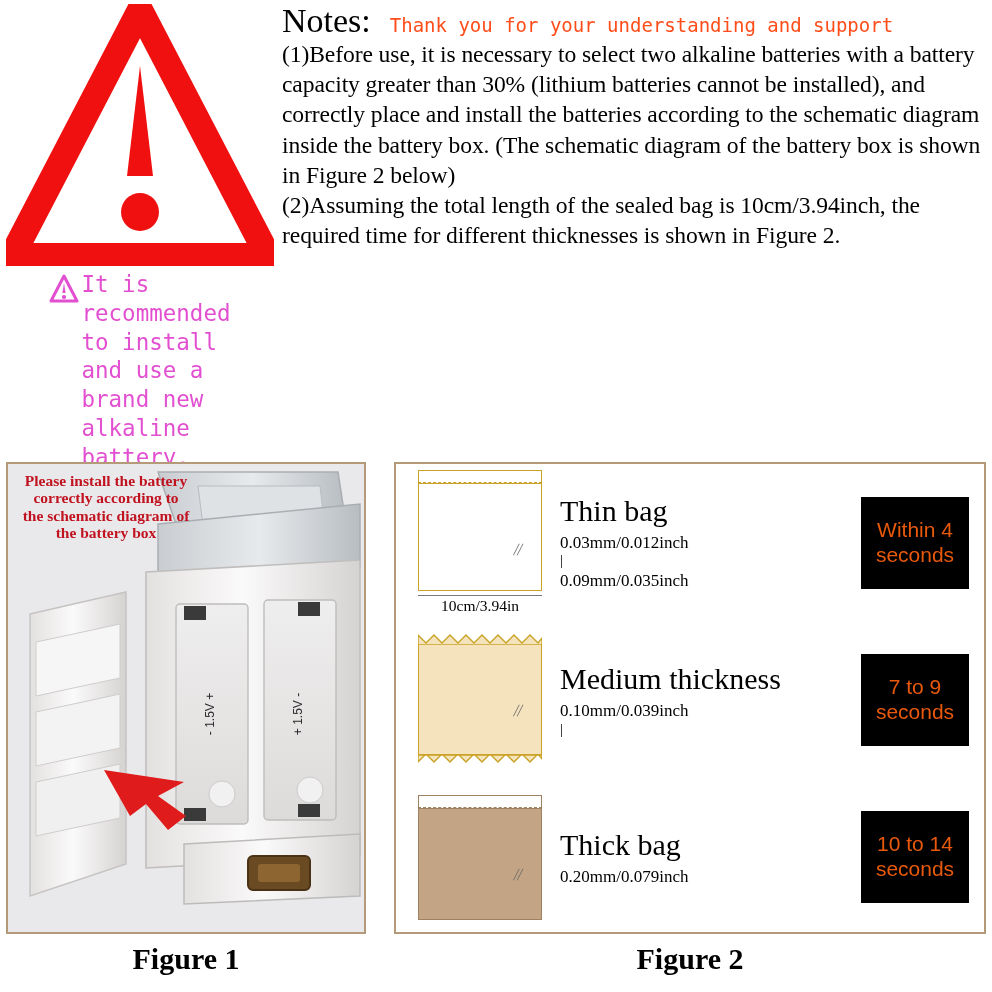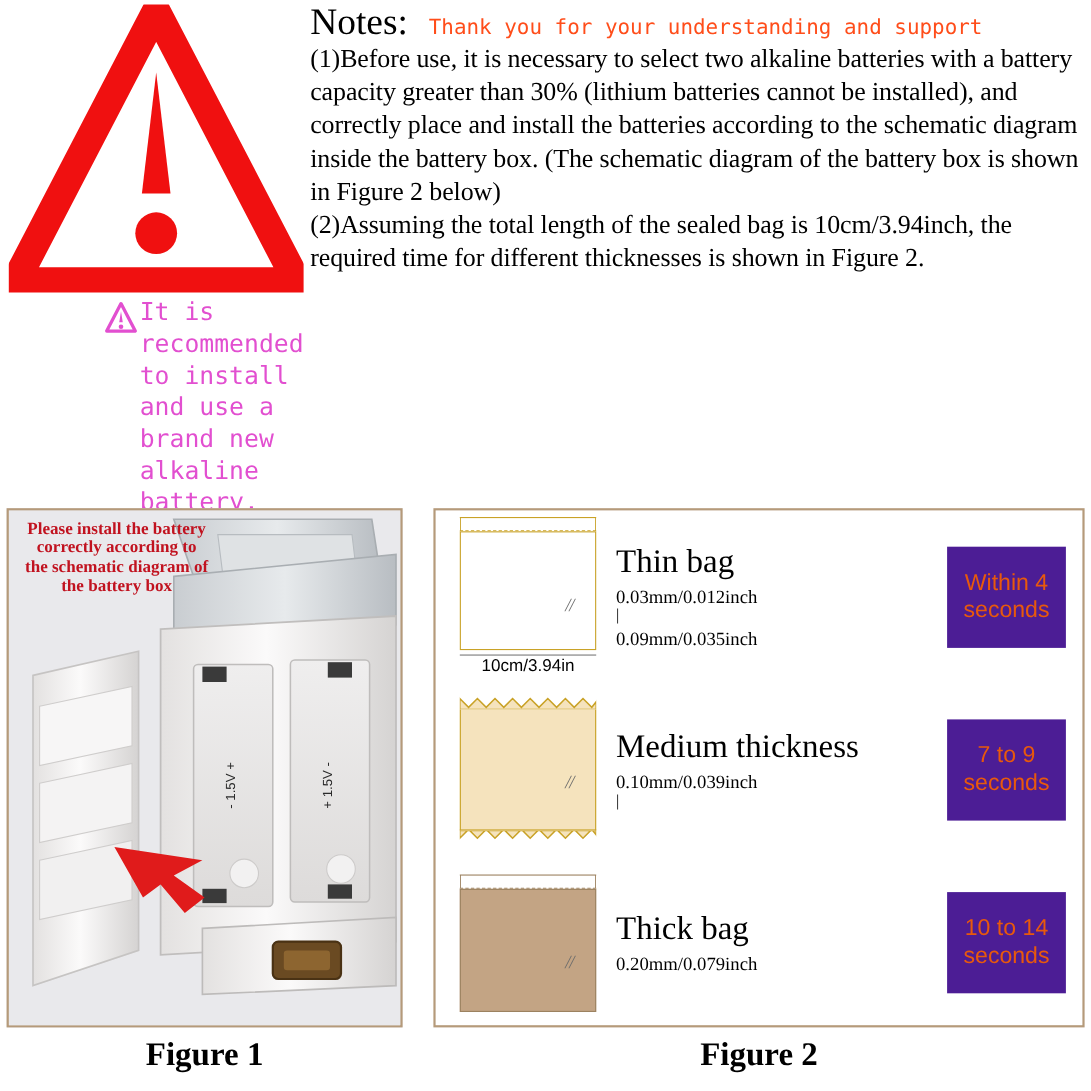--- a/index.html
+++ b/index.html
@@ -17,21 +17,21 @@
     display: flex;
     width: 992px;
     height: 462px;
     padding: 4px 4px 0 4px;
   }
   .warn-col {
     width: 272px;
     flex: 0 0 272px;
     display: flex;
     flex-direction: column;
-    align-items: flex-end;
+    align-items: center;
   }
   .tri-wrap {
     width: 268px; height: 262px;
     position: relative;
     margin-top: 0px;
   }
   .tri-wrap svg { display: block; }
 
   .rec-row {
     display: flex;
@@ -166,21 +166,21 @@
     border-bottom: 1px dashed #c9a227;
     background: transparent;
   }
   .bag.thin .body { background: #ffffff; }
   .bag.med .body  { background: #f5e3bd; }
   .bag.thick .body{ background: #c3a484; border-color:#9c8260;}
   .bag.thick .zip { border-color:#9c8260; }
   .zigzag { height: 13px; width: 100%; display:block; }
   .bag .dimline {
     margin-top: 4px;
-    font-family: Liberation Sans, sans-serif;
+    font-family: Liberation Serif, serif;
     font-size: 15.5px;
     text-align: center;
     color: #000;
     border-top: 1.6px solid #7a7a7a;
     padding-top: 1px;
   }
   .labelcell {
     flex: 1 1 auto;
     text-align: left;
     padding: 0 6px;
@@ -195,21 +195,21 @@
     font-family: "Liberation Serif", serif;
     font-size: 17px;
     color: #000;
     margin-top: 6px;
     line-height: 1.2;
   }
   .lbl-dash { font-size: 15px; line-height: 1.05; color:#000; }
   .timecell { width: 118px; flex: 0 0 118px; display:flex; justify-content:center;}
   .timebox {
     width: 108px; height: 92px;
-    background: #4c1d95;
+    background: #000000;
     display: flex; align-items: center; justify-content: center;
     text-align: center;
     font-family: "Liberation Sans", sans-serif;
     font-size: 21px;
     color: #e8590c;
     line-height: 1.18;
     padding: 2px;
   }
 </style>
 </head>

